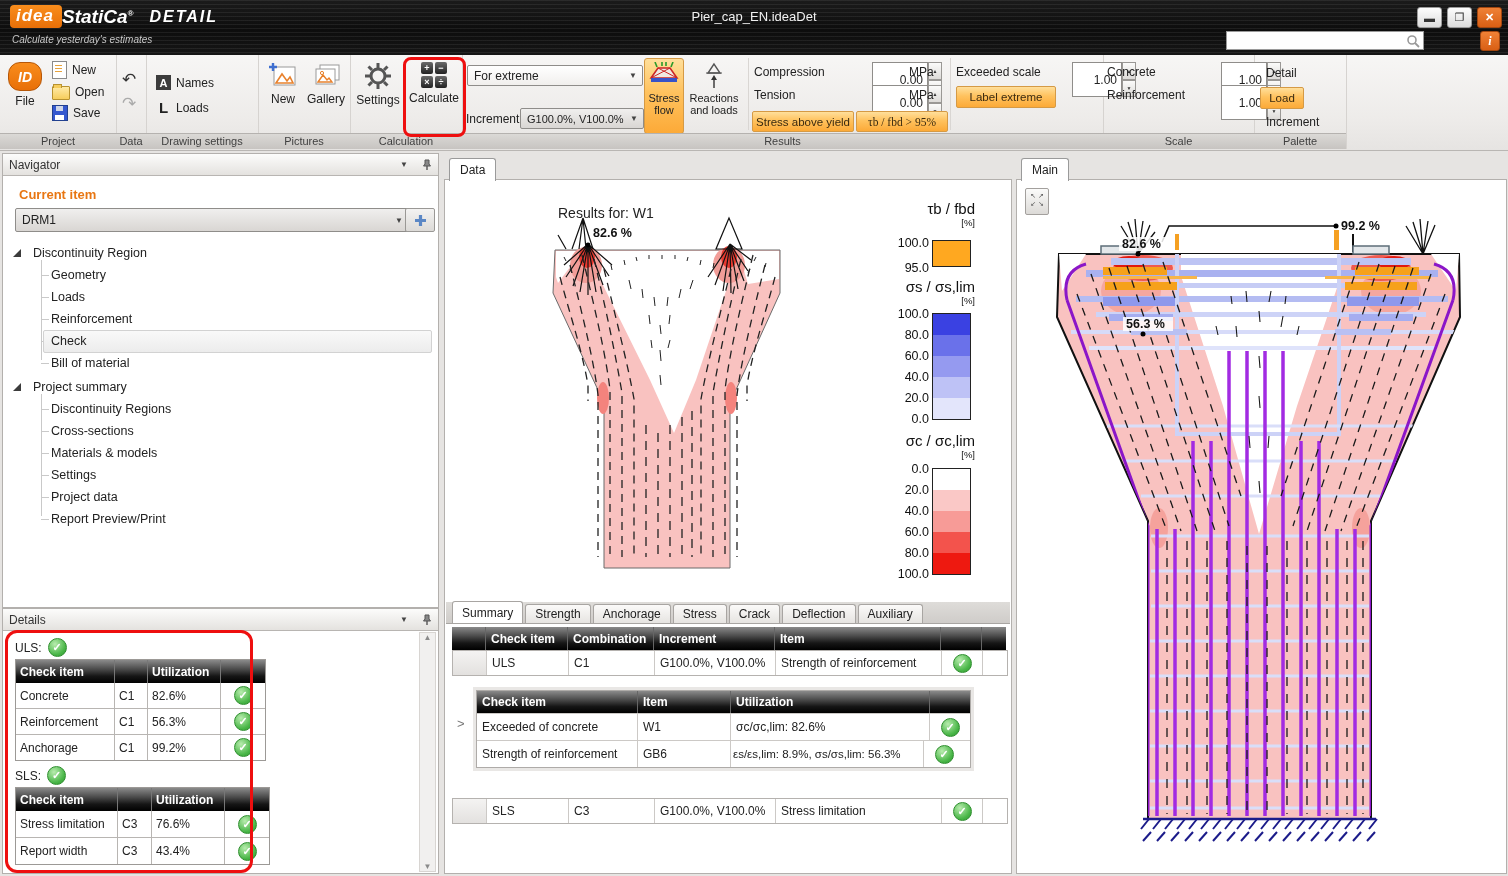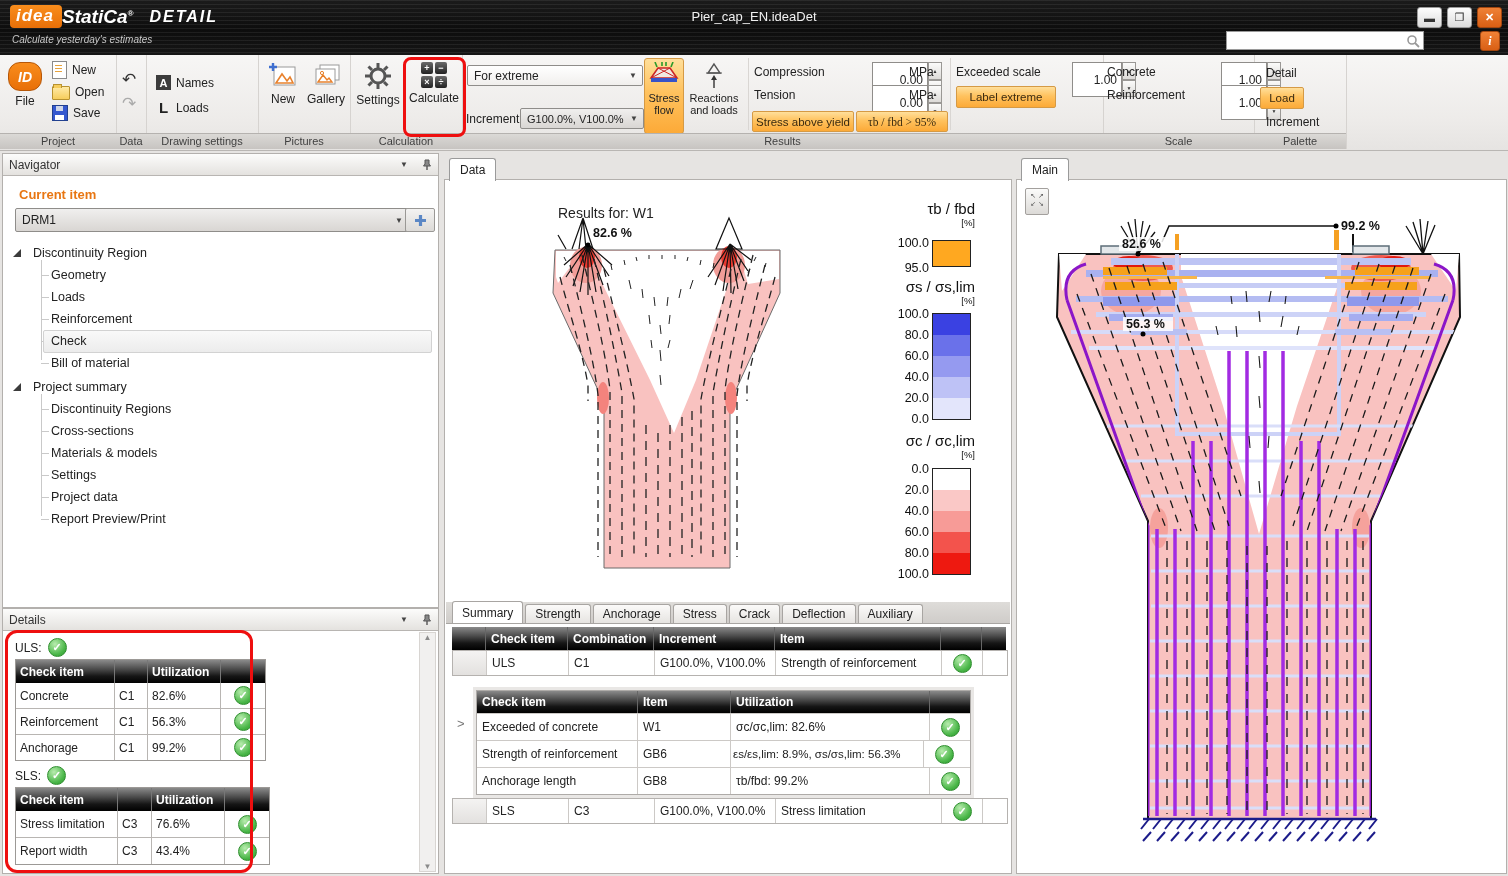--- a/index.html
+++ b/index.html
@@ -633,28 +633,20 @@
             </div>
         </div>
         <div class="irow">
           <div class="icell" style="width:150px;">Strength of reinforcement</div>
           <div class="icell" style="width:82px;">GB6</div>
           <div class="icell" style="width:188px;padding:0 2px;font-size:11.5px;">εs/εs,lim: 8.9%, σs/σs,lim: 56.3%</div>
           <div class="icell" style="width:30px;border-right:none;justify-content:center;">
               <span class="ok"></span>
             </div>
         </div>
-        <div class="irow">
-          <div class="icell" style="width:150px;">Anchorage length</div>
-          <div class="icell" style="width:82px;">GB8</div>
-          <div class="icell" style="width:188px;">τb/fbd: 99.2%</div>
-          <div class="icell" style="width:30px;border-right:none;justify-content:center;">
-              <span class="ok"></span>
-            </div>
-        </div>
       </div>
 
       <div class="srow" style="left:7px;top:174px;">
         <div class="scell gray" style="width:23px;"></div>
         <div class="scell" style="width:71px;">SLS</div>
         <div class="scell" style="width:75px;">C3</div>
         <div class="scell" style="width:110px;">G100.0%, V100.0%</div>
         <div class="scell" style="width:155px;">Stress limitation</div>
         <div class="scell" style="width:30px;justify-content:center;">
             <span class="ok"></span>

